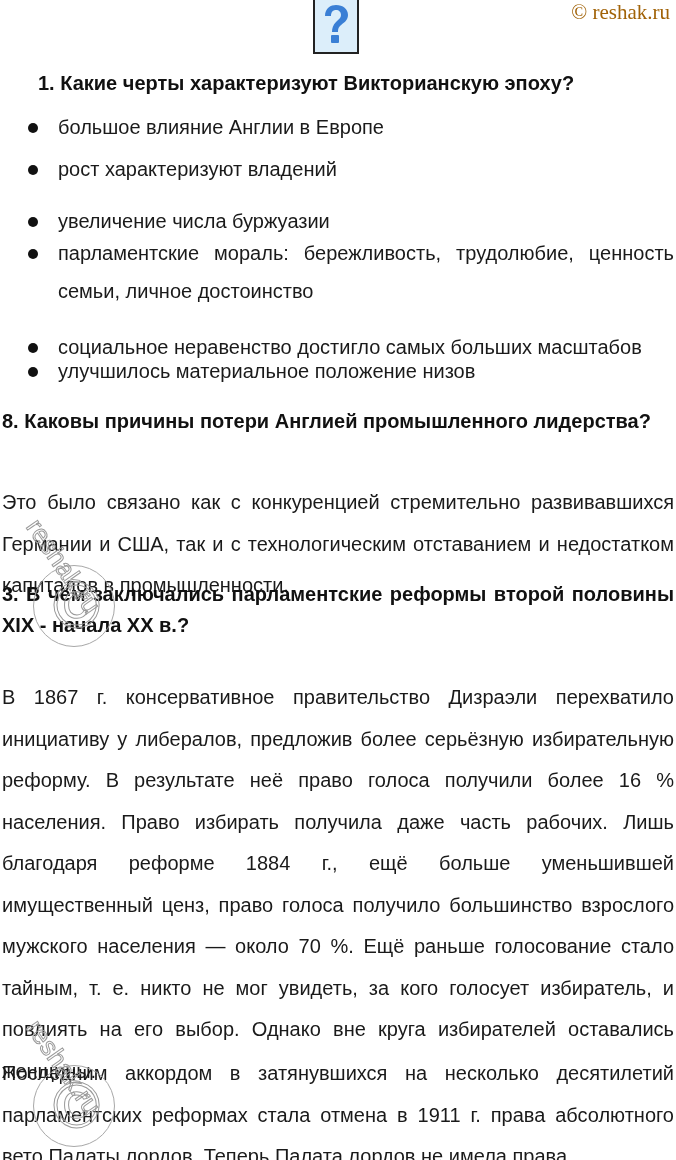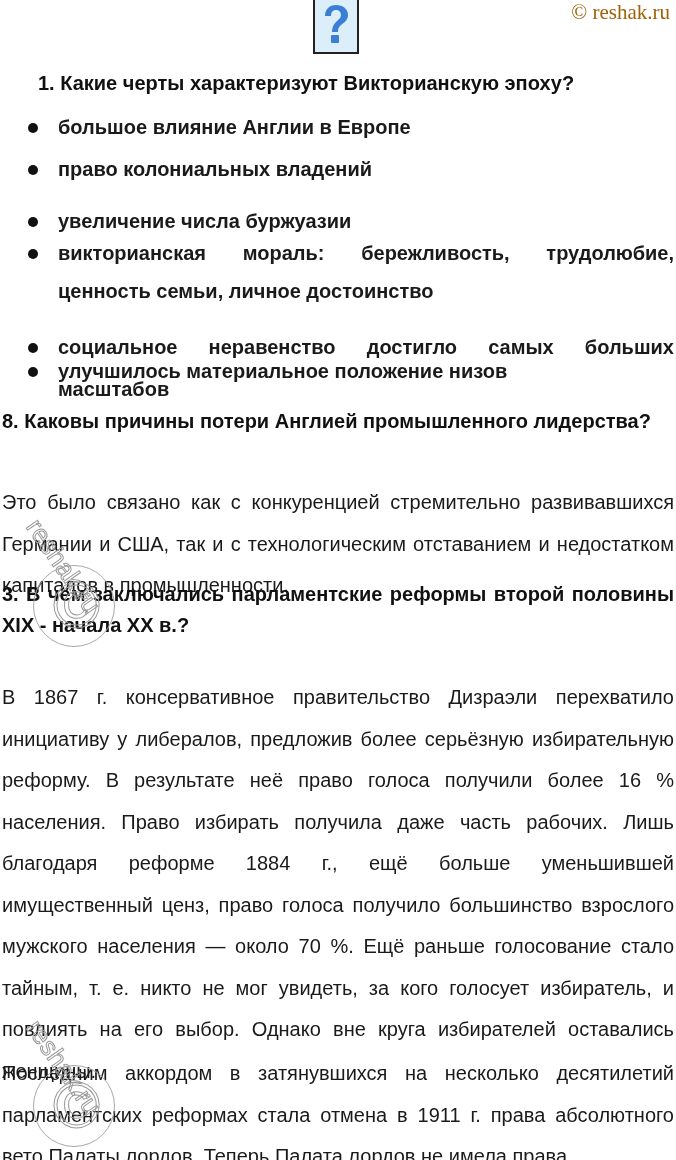--- a/index.html
+++ b/index.html
@@ -71,21 +71,20 @@
       width: 10px;
       height: 10px;
       border-radius: 50%;
       background: #111;
     }
     .bullet .txt {
       display: block;
       margin-left: 30px;
       text-align: justify;
       text-align-last: left;
-      font-weight: bold;
     }
     .para {
       position: absolute;
       left: 2px;
       width: 672px;
       font-size: 20px;
       line-height: 41.5px;
       color: #1a1a1a;
       text-align: justify;
       text-align-last: left;
@@ -130,29 +129,29 @@
 <div class="content">
 
   <div class="q" style="top:62px;margin-left:36px;">1. Какие черты характеризуют Викторианскую эпоху?</div>
 
   <div class="bullet" style="top:106px;">
     <span class="dot"></span>
     <span class="txt">большое влияние Англии в Европе</span>
   </div>
   <div class="bullet" style="top:148px;">
     <span class="dot"></span>
-    <span class="txt">право колониальных владений</span>
+    <span class="txt">рост характеризуют владений</span>
   </div>
   <div class="bullet" style="top:200px;">
     <span class="dot"></span>
     <span class="txt">увеличение числа буржуазии</span>
   </div>
   <div class="bullet" style="top:234px; line-height:38px;">
     <span class="dot" style="top:15px;"></span>
-    <span class="txt">викторианская мораль: бережливость, трудолюбие, ценность семьи, личное достоинство</span>
+    <span class="txt">парламентские мораль: бережливость, трудолюбие, ценность семьи, личное достоинство</span>
   </div>
   <div class="bullet" style="top:326px;">
     <span class="dot"></span>
     <span class="txt">социальное неравенство достигло самых больших масштабов</span>
   </div>
   <div class="bullet" style="top:350px;">
     <span class="dot"></span>
     <span class="txt">улучшилось материальное положение низов</span>
   </div>
 

